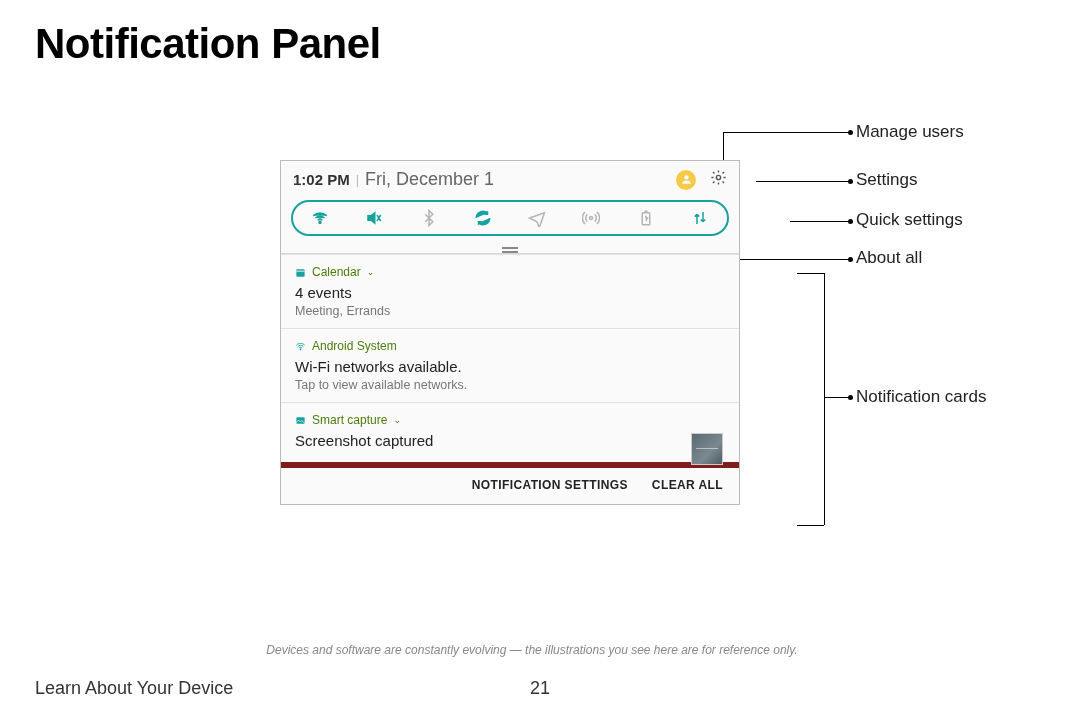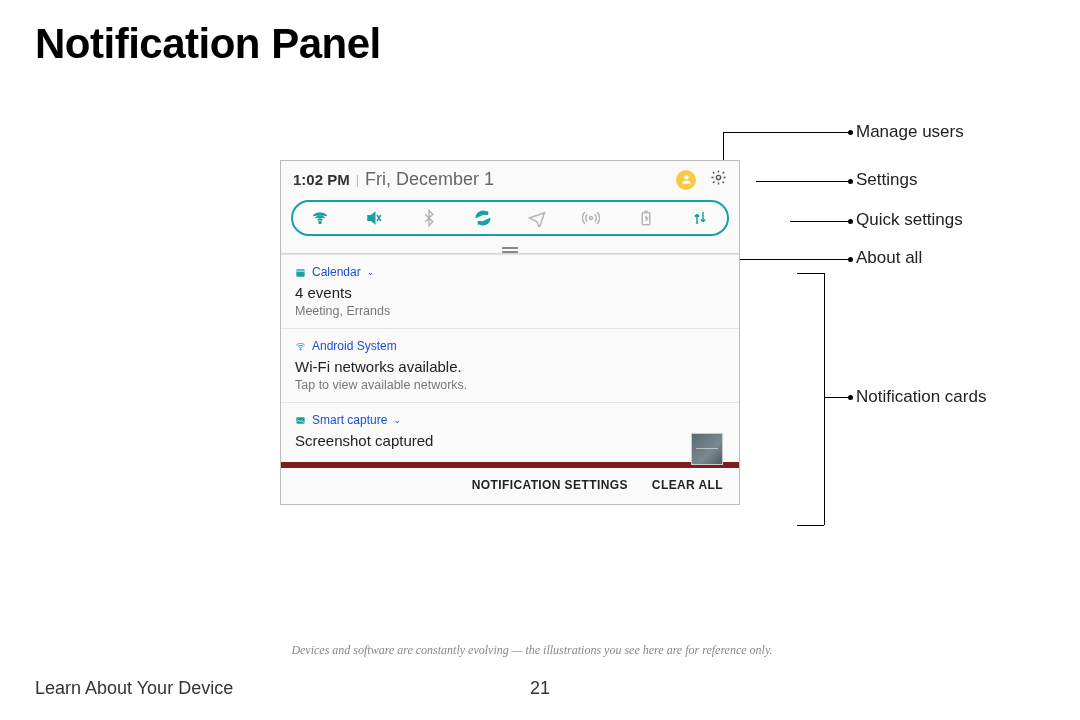--- a/index.html
+++ b/index.html
@@ -23,21 +23,21 @@
   .qs-icon { width: 18px; height: 18px; display: flex; align-items: center; justify-content: center; }
   .qs-on svg { stroke: #17a2a0; fill: #17a2a0; }
   .qs-off svg { stroke: #b5b5b5; }
 
   .handle-row { height: 12px; display: flex; justify-content: center; align-items: center; border-bottom: 1px solid #d6d6d6; }
   .handle { width: 16px; height: 2px; background: #888; position: relative; }
   .handle::after { content:""; position:absolute; left:0; top:4px; width:16px; height:2px; background:#888; }
 
   .card { border-top: 1px solid #e3e3e3; padding: 10px 14px; position: relative; background:#fafafa; }
   .card + .card { }
-  .card-app { font-size: 12px; color: #1d4ed8; display: flex; align-items: center; gap: 6px; margin-bottom: 5px; font-weight: 500; }
+  .card-app { font-size: 12px; color: #4d7c0f; display: flex; align-items: center; gap: 6px; margin-bottom: 5px; font-weight: 500; }
   .card-app .chev { font-size: 9px; }
   .card-app svg { width: 11px; height: 11px; }
   .card-title { font-size: 15px; color: #222; margin-bottom: 3px; }
   .card-sub { font-size: 12.5px; color: #777; }
   .thumb { position: absolute; right: 16px; top: 30px; width: 32px; height: 32px; background: linear-gradient(135deg,#5a6a72 0%, #7a8890 60%, #4f5c63 100%); border:1px solid #ccc; }
   .thumb::after{content:""; position:absolute; left:4px; right:4px; top:14px; height:1px; background:rgba(255,255,255,0.5);}
 
   .footer-row { display: flex; justify-content: flex-end; gap: 24px; padding: 10px 16px 12px 16px; border-top: 6px solid #7f1d1d; }
   .footer-btn { font-size: 12px; font-weight: 700; letter-spacing: 0.4px; color: #222; }
 
@@ -45,21 +45,21 @@
   .callout { position: absolute; font-size: 17px; color: #222; }
   .cl-manage   { left: 856px; top: 122px; }
   .cl-settings { left: 856px; top: 170px; }
   .cl-quick    { left: 856px; top: 210px; }
   .cl-viewall  { left: 856px; top: 248px; }
   .cl-cards    { left: 856px; top: 387px; }
 
   .line { position: absolute; background: #000; }
   .dot { position: absolute; width: 5px; height: 5px; border-radius: 50%; background: #000; }
 
-  .disclaimer { position: absolute; left: 0; right: 16px; top: 643px; text-align: center; font-size: 12px; color: #888; font-style: italic; font-family: Liberation Serif, serif; }
+  .disclaimer { position: absolute; left: 0; right: 16px; top: 643px; text-align: center; font-size: 12px; color: #888; font-style: italic; }
   .section-label { position: absolute; left: 35px; top: 678px; font-size: 18px; color: #333; }
   .page-num { position: absolute; left: 540px; top: 678px; font-size: 18px; color: #333; transform: translateX(-50%); }
 </style>
 </head>
 <body>
 
 <h1 class="page-title">Notification Panel</h1>
 
 <div class="callout cl-manage">Manage users</div>
 <div class="callout cl-settings">Settings</div>

